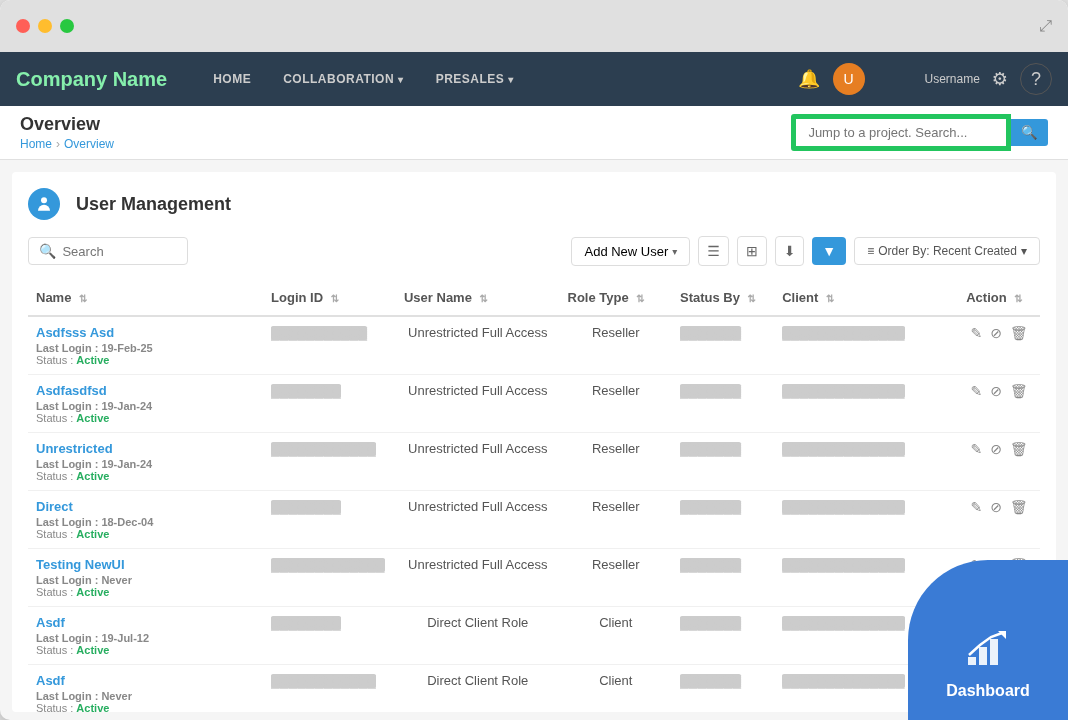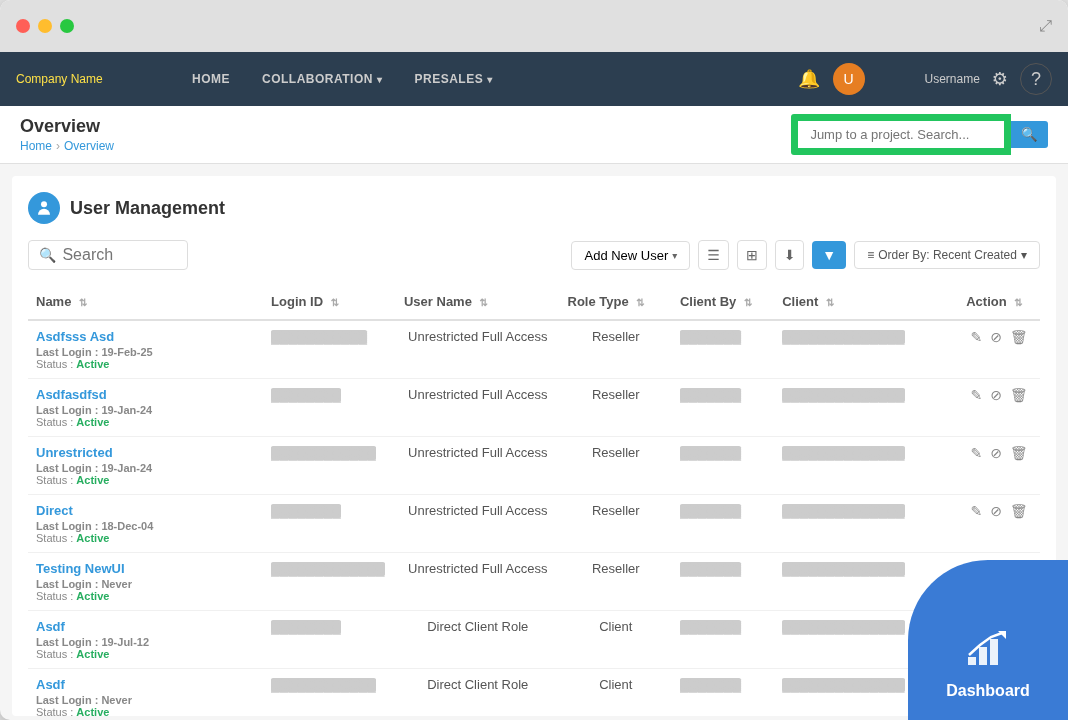--- a/index.html
+++ b/index.html
@@ -10,51 +10,51 @@
     .title-bar { background: #e0e0e0; height: 52px; display: flex; align-items: center; padding: 0 16px; border-radius: 10px 10px 0 0; }
     .traffic-lights { display: flex; gap: 8px; }
     .tl { width: 14px; height: 14px; border-radius: 50%; }
     .tl-red { background: #ff5f57; }
     .tl-yellow { background: #ffbd2e; }
     .tl-green { background: #28c840; }
     .expand-icon { margin-left: auto; color: #888; font-size: 16px; }
 
     
     .top-nav { background: #2c3e50; height: 54px; display: flex; align-items: center; padding: 0 16px; gap: 0; }
-    .company-name { color: #fde047; font-size: 12px; font-weight: normal; margin-right: 30px; min-width: 130px; }
+    .company-name { color: #86efac; font-size: 20px; font-weight: bold; margin-right: 30px; min-width: 130px; }
     .nav-item { color: #ccc; font-size: 12px; padding: 0 16px; height: 54px; display: flex; align-items: center; cursor: pointer; text-transform: uppercase; font-weight: 600; letter-spacing: 0.5px; }
     .nav-item .arrow { font-size: 10px; margin-left: 4px; }
     .nav-right { margin-left: auto; display: flex; align-items: center; gap: 12px; }
     .nav-icon { color: #ccc; font-size: 18px; cursor: pointer; }
     .nav-avatar { width: 32px; height: 32px; border-radius: 50%; background: #e67e22; display: flex; align-items: center; justify-content: center; color: white; font-size: 14px; }
     .nav-username { color: #ccc; font-size: 12px; margin-left: 48px; }
     .nav-gear { color: #ccc; font-size: 18px; cursor: pointer; }
     .nav-support { color: #ccc; font-size: 18px; cursor: pointer; width: 32px; height: 32px; border: 1px solid #555; border-radius: 50%; display: flex; align-items: center; justify-content: center; }
 
     
     .breadcrumb-bar { background: white; padding: 8px 20px; display: flex; align-items: center; justify-content: space-between; border-bottom: 1px solid #e0e0e0; }
     .breadcrumb-left h2 { font-size: 18px; color: #333; font-weight: 600; }
     .breadcrumb-nav { font-size: 12px; color: #888; display: flex; gap: 4px; align-items: center; margin-top: 2px; }
     .breadcrumb-nav a { color: #3498db; text-decoration: none; }
     .breadcrumb-nav .sep { color: #aaa; }
     .breadcrumb-nav .current { color: #3498db; }
     .search-project { display: flex; align-items: center; }
-    .search-project input { border: 7px solid #22c55e; padding: 6px 12px; font-size: 13px; width: 220px; border-radius: 3px 0 0 3px; outline: none; }
+    .search-project input { border: 5px solid #22c55e; padding: 6px 12px; font-size: 13px; width: 220px; border-radius: 3px 0 0 3px; outline: none; }
     .search-project button { background: #3498db; border: none; color: white; padding: 6px 10px; cursor: pointer; border-radius: 0 3px 3px 0; }
 
     
     .main-content { background: white; margin: 12px; border-radius: 4px; padding: 16px; height: calc(720px - 52px - 54px - 50px - 24px); overflow: hidden; }
-    .section-header { display: flex; align-items: center; gap: 10px; margin-bottom: 16px; }
+    .section-header { display: flex; align-items: center; gap: 16px; margin-bottom: 16px; }
     .section-icon { width: 32px; height: 32px; background: #3498db; border-radius: 50%; display: flex; align-items: center; justify-content: center; color: white; font-size: 16px; }
     .section-title { font-size: 18px; color: #333; font-weight: 600; }
 
     
     .toolbar { display: flex; align-items: center; justify-content: space-between; margin-bottom: 14px; }
     .search-box { display: flex; align-items: center; border: 1px solid #ddd; border-radius: 4px; padding: 5px 10px; width: 160px; gap: 6px; }
-    .search-box input { border: none; outline: none; font-size: 16px; color: #be185d; width: 120px; }
+    .search-box input { border: none; outline: none; font-size: 13px; color: #be185d; width: 120px; }
     .search-box .search-ico { color: #aaa; font-size: 14px; }
     .toolbar-right { display: flex; align-items: center; gap: 8px; }
     .add-user-btn { background: white; border: 1px solid #ddd; padding: 6px 12px; border-radius: 4px; font-size: 13px; cursor: pointer; display: flex; align-items: center; gap: 4px; }
     .add-user-btn .dropdown-arrow { font-size: 10px; color: #666; }
     .view-btn { background: white; border: 1px solid #ddd; padding: 6px 8px; border-radius: 4px; cursor: pointer; color: #666; font-size: 14px; }
     .filter-btn { background: #3498db; border: none; padding: 6px 10px; border-radius: 4px; cursor: pointer; color: white; font-size: 14px; }
     .order-btn { background: white; border: 1px solid #ddd; padding: 6px 12px; border-radius: 4px; font-size: 12px; cursor: pointer; display: flex; align-items: center; gap: 4px; color: #555; }
 
     
     .data-table { width: 100%; border-collapse: collapse; font-size: 13px; }
@@ -182,21 +182,21 @@
           </th>
           <th class="th-role">
             <span>User Name</span>
             <span class="sort-icon">⇅</span>
           </th>
           <th class="th-type">
             <span>Role Type</span>
             <span class="sort-icon">⇅</span>
           </th>
           <th class="th-created">
-            <span>Client By</span>
+            <span>Status By</span>
             <span class="sort-icon">⇅</span>
           </th>
           <th class="th-email">
             <span>Client</span>
             <span class="sort-icon">⇅</span>
           </th>
           <th class="th-action">
             <span>Action</span>
             <span class="sort-icon">⇅</span>
           </th>

